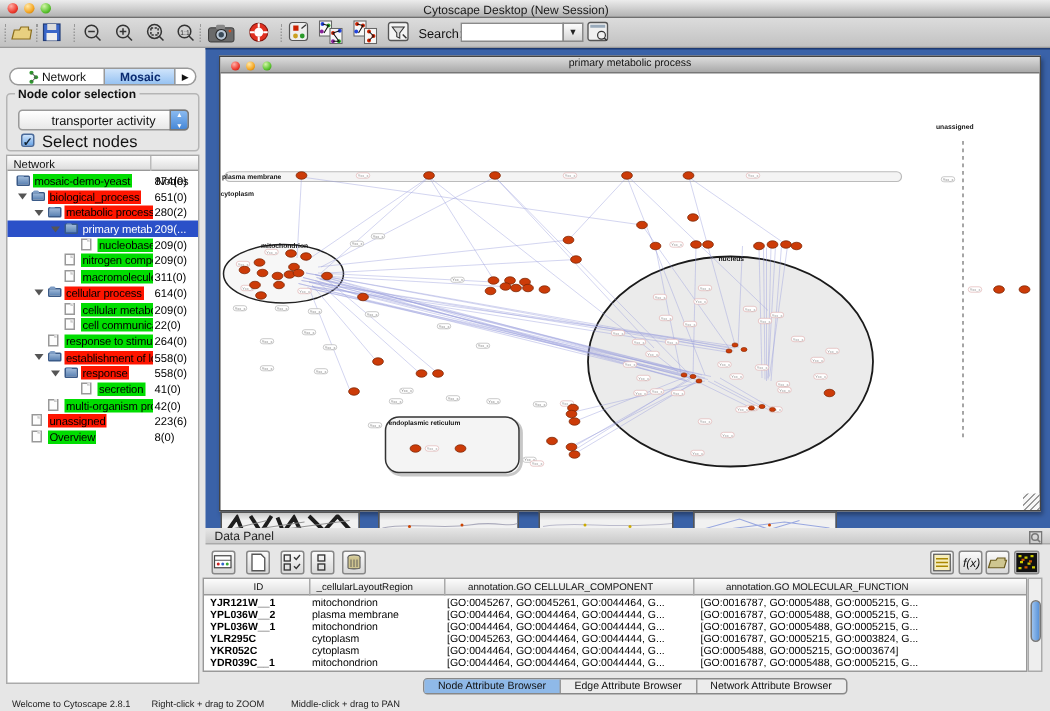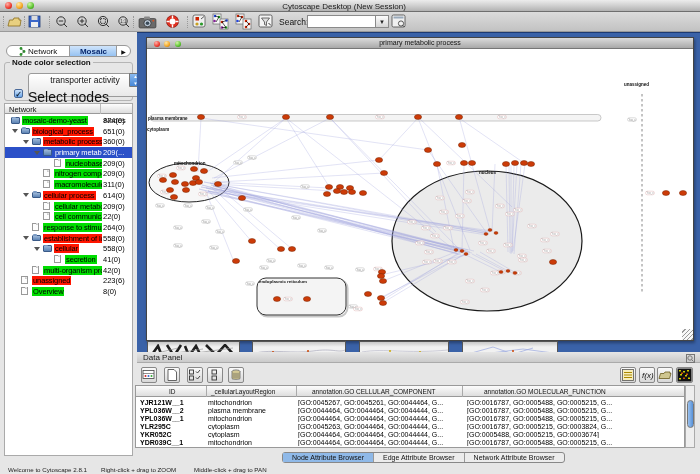--- a/index.html
+++ b/index.html
@@ -20,24 +20,24 @@
 #cpanel-hdr { position:absolute; left:0; top:0; width:137px; height:12px;
   background:linear-gradient(#e8e8e8,#cbcbcb); border-bottom:1px solid #aaa; }
 #cpanel-hdr span { position:absolute; left:5px; top:1.5px; font-size:8px; color:#222; }
 #tabs { position:absolute; left:6px; top:13px; width:125px; height:12px; background:#fff;
   border:1px solid #999; border-radius:6px; overflow:hidden; }
 #tab-net { position:absolute; left:0; top:0; width:62px; height:12px; font-size:8px; text-align:center; line-height:11px; color:#111; }
 #tab-mos { position:absolute; left:62px; top:0; width:48px; height:12px; font-size:8px; font-weight:bold; text-align:center; line-height:11px; color:#0a2a70; background:linear-gradient(#cfe4fb,#8cbcf0); border-left:1px solid #999; }
 #tab-arr { position:absolute; right:0; top:0; width:14px; height:12px; border-left:1px solid #999; font-size:6px; line-height:12px; text-align:center; color:#111; }
 #groupbox { position:absolute; left:4px; top:30px; width:129px; height:39px; border:1px solid #b5b5b5; border-radius:3px; }
 #groupbox .lab { position:absolute; left:5px; top:-5px; background:#e6e6e6; padding:0 2px; font-size:8px; font-weight:bold; color:#111; }
-#combo { position:absolute; left:23px; top:10px; width:114px; height:24px; background:linear-gradient(#fff,#e8e8e8); border:1px solid #9a9a9a; border-radius:3px; font-size:8.5px; color:#111; text-align:center; line-height:13px; }
+#combo { position:absolute; left:7px; top:10px; width:114px; height:14px; background:linear-gradient(#fff,#e8e8e8); border:1px solid #9a9a9a; border-radius:3px; font-size:8.5px; color:#111; text-align:center; line-height:13px; }
 #combo .stp { position:absolute; right:-1px; top:-1px; width:13px; height:14px; background:linear-gradient(#8abaf0,#4788d8); border-radius:0 3px 3px 0; border:1px solid #777; color:#fff; font-size:4.5px; line-height:6.5px; text-align:center; }
 #chk { position:absolute; left:9px; top:26px; width:9px; height:9px; background:linear-gradient(#cfe4fb,#6aa5e8); border:1px solid #4a6a9a; border-radius:2px; color:#123; font-size:8px; line-height:9px; font-weight:bold; text-align:center;}
-#chklab { position:absolute; left:23px; top:26px; font-size:14px; color:#111; }
+#chklab { position:absolute; left:23px; top:26px; font-size:11px; color:#111; }
 #nettable { position:absolute; left:4px; top:71px; width:129px; height:353px; background:#fff; border:1px solid #aaa; }
 #nethdr { position:absolute; left:0; top:0; width:127px; height:10px; background:linear-gradient(#fdfdfd,#ddd); border-bottom:1px solid #999; }
 #nethdr .h1 { position:absolute; left:4px; top:1px; font-size:7.5px; color:#111; }
 #nethdr .h2 { position:absolute; left:99px; top:12px; font-size:7.5px; color:#111; }
 #nethdr .dv { position:absolute; left:95px; top:0; height:10px; border-left:1px solid #bbb; }
 #treerows { position:absolute; left:0; top:11px; width:127px; }
 .trow { position:relative; height:10.7px; width:127px; }
 .tlab { position:absolute; top:1px; font-size:7.5px; white-space:nowrap; padding:0 1px; letter-spacing:-0.1px; overflow:hidden; }
 .tcnt { position:absolute; left:98px; top:1px; font-size:7.5px; color:#000; }
 .tri { position:absolute; top:3.5px; width:0; height:0; border-left:3px solid transparent; border-right:3px solid transparent; border-top:4.2px solid #555; }
@@ -218,21 +218,21 @@
 <div class="trow" style="">
             <span class="tri" style="left:7px"></span>
             <span class="fold" style="left:16px"></span>
             <span class="tlab" style="left:27px;max-width:70px;background:#ff1500;color:#000;">biological_process</span>
             <span class="tcnt" style="">651(0)</span>
           </div>
 <div class="trow" style="">
             <span class="tri" style="left:18px"></span>
             <span class="fold" style="left:27px"></span>
             <span class="tlab" style="left:38px;max-width:59px;background:#ff1500;color:#000;">metabolic process</span>
-            <span class="tcnt" style="">360(0)</span>
+            <span class="tcnt" style="">280(2)</span>
           </div>
 <div class="trow" style="background:#2b50c8;">
             <span class="tri" style="left:29px"></span>
             <span class="fold" style="left:38px"></span>
             <span class="tlab" style="left:49px;max-width:48px;color:#fff;">primary metabo</span>
             <span class="tcnt" style="color:#fff;">209(...</span>
           </div>
 <div class="trow" style="">
             <span class="doc" style="left:49px"></span>
             <span class="tlab" style="left:60px;max-width:37px;background:#00dd00;color:#000;">nucleobase-</span>
@@ -271,21 +271,21 @@
           </div>
 <div class="trow" style="">
             <span class="tri" style="left:18px"></span>
             <span class="fold" style="left:27px"></span>
             <span class="tlab" style="left:38px;max-width:59px;background:#ff1500;color:#000;">establishment of lo</span>
             <span class="tcnt" style="">558(0)</span>
           </div>
 <div class="trow" style="">
             <span class="tri" style="left:29px"></span>
             <span class="fold" style="left:38px"></span>
-            <span class="tlab" style="left:49px;max-width:48px;background:#ff1500;color:#000;">cellular</span>
+            <span class="tlab" style="left:49px;max-width:48px;background:#ff1500;color:#000;">response</span>
             <span class="tcnt" style="">558(0)</span>
           </div>
 <div class="trow" style="">
             <span class="doc" style="left:49px"></span>
             <span class="tlab" style="left:60px;max-width:37px;background:#00dd00;color:#000;">secretion</span>
             <span class="tcnt" style="">41(0)</span>
           </div>
 <div class="trow" style="">
             <span class="doc" style="left:27px"></span>
             <span class="tlab" style="left:38px;max-width:59px;background:#00dd00;color:#000;">multi-organism pro</span>

